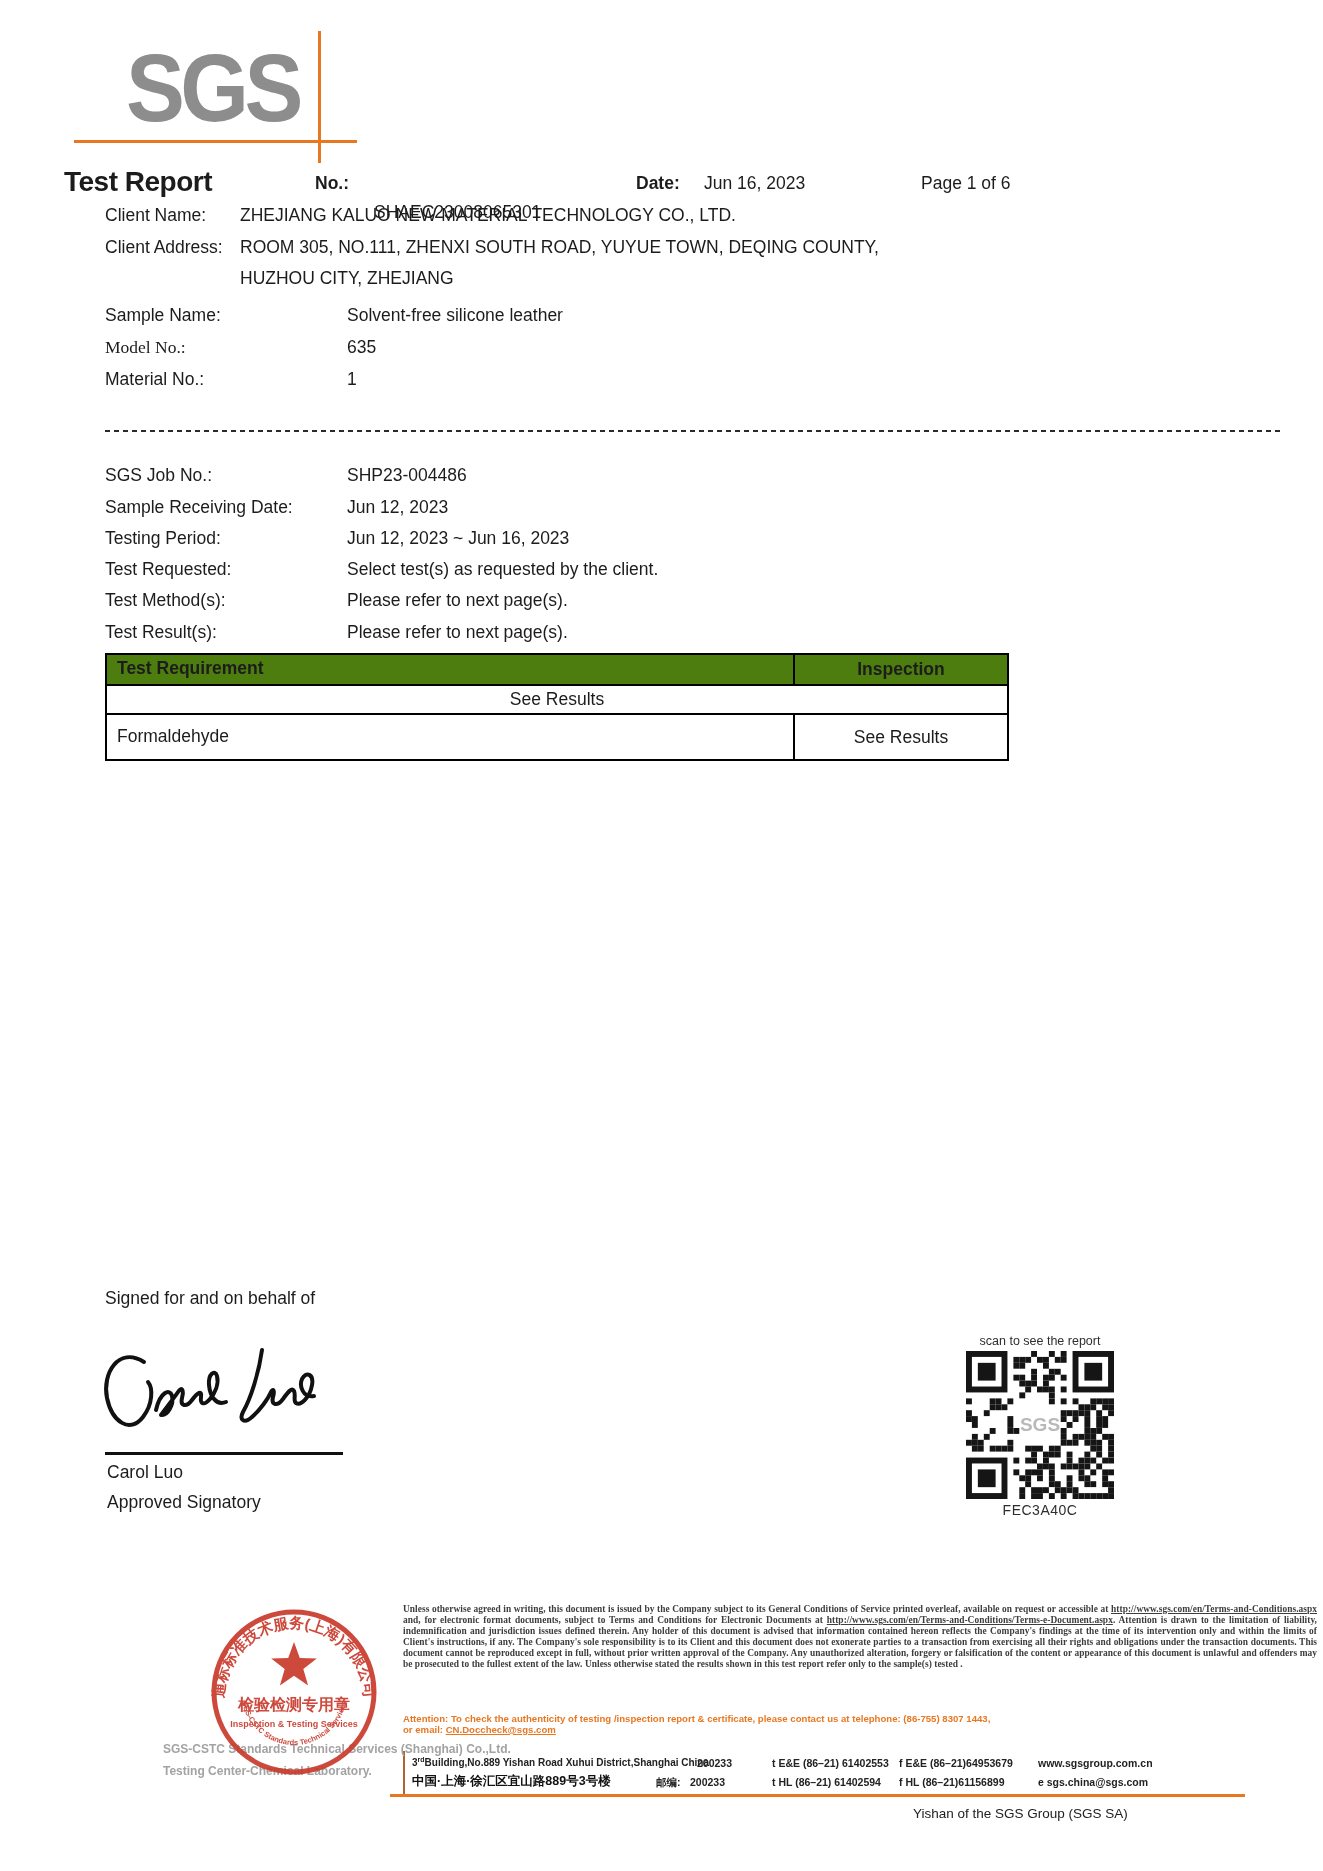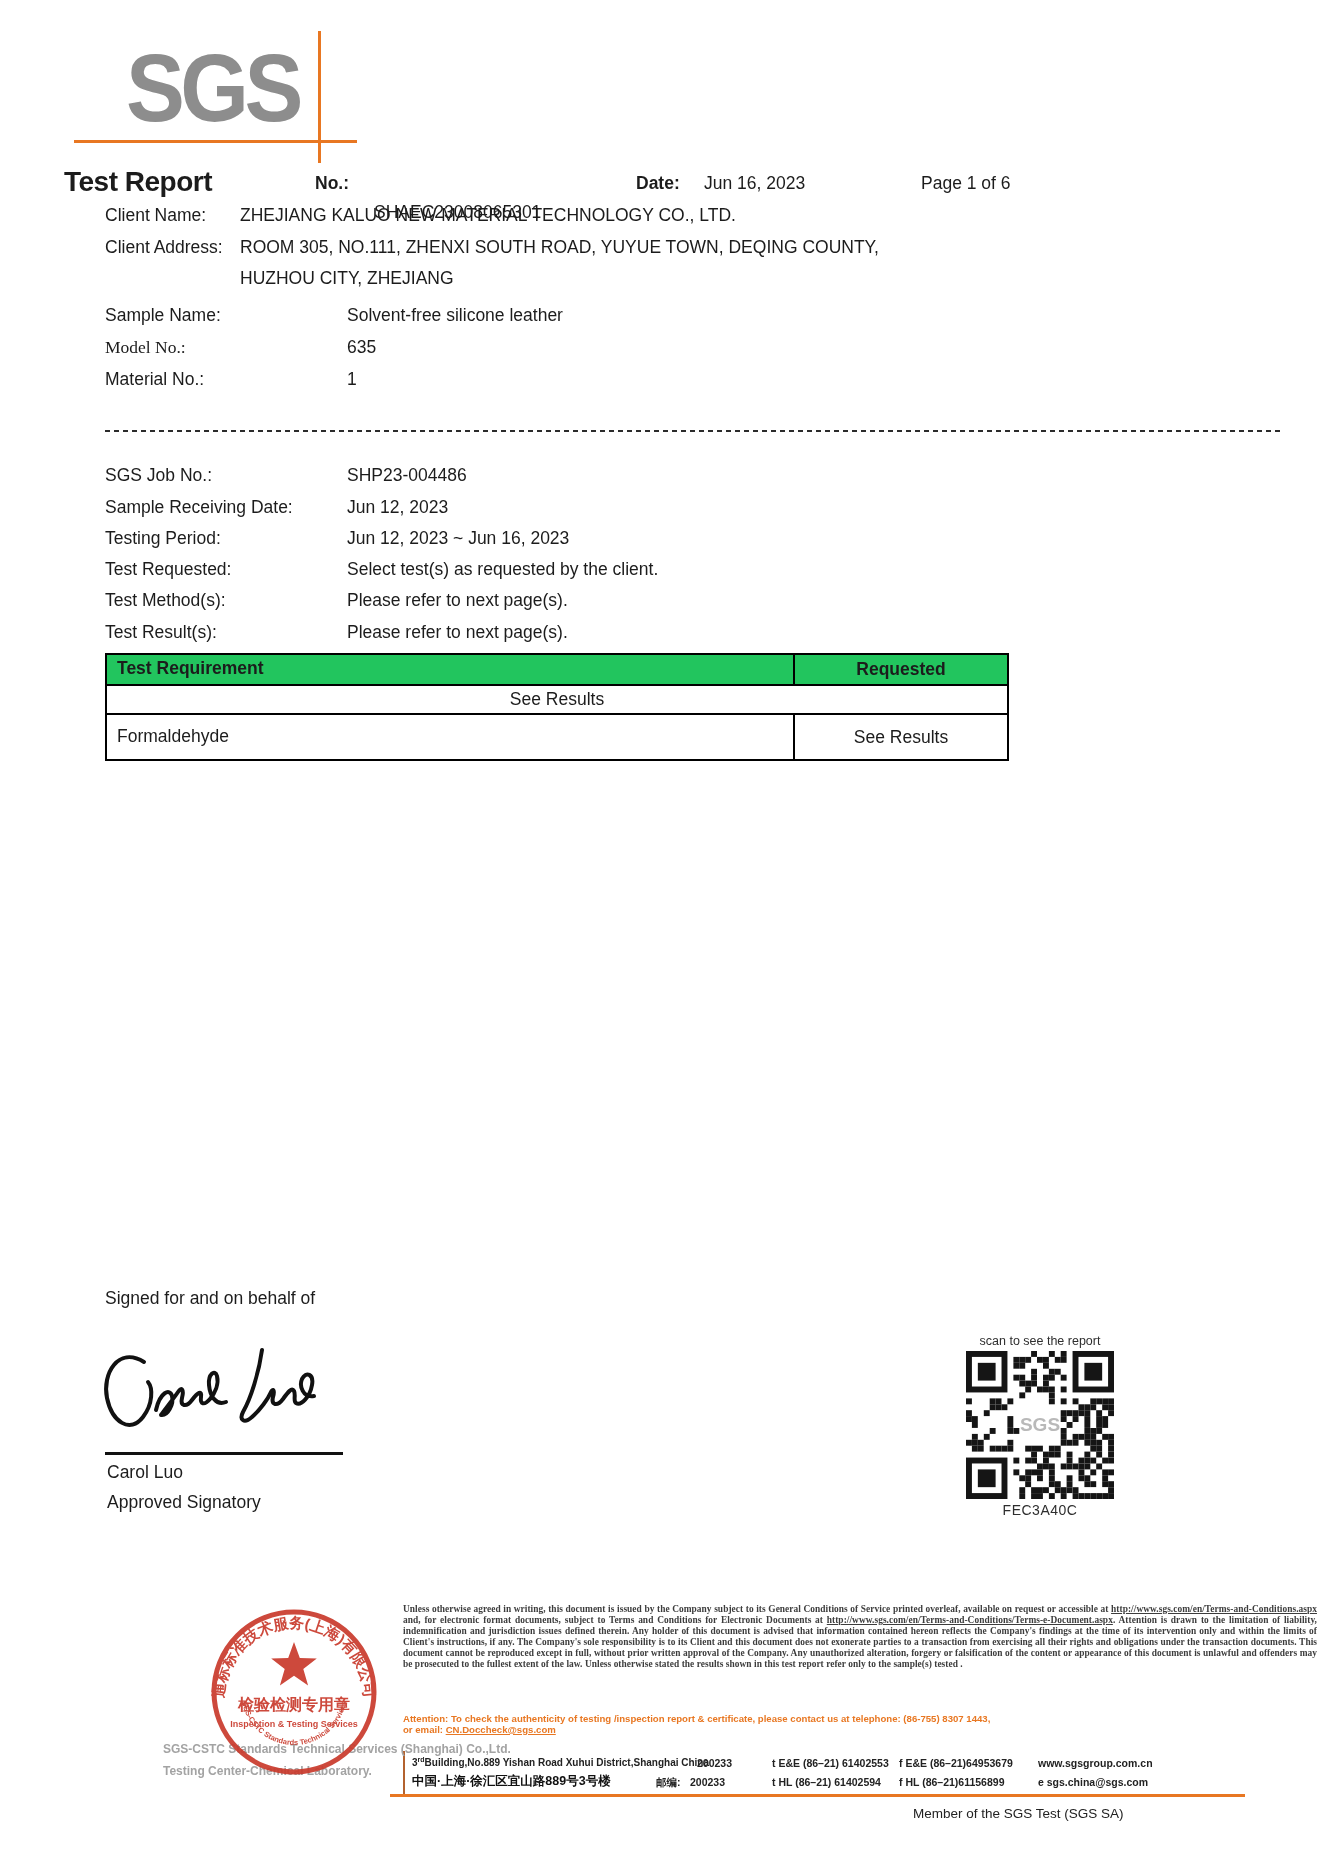--- a/index.html
+++ b/index.html
@@ -26,21 +26,21 @@
   .row-value { font-size:17.5px; }
 
   .dashsep { height:2px;
     background:repeating-linear-gradient(90deg,#2b2b2b 0 5px,transparent 5px 9px); }
 
   
   .tbl { border:2.5px solid #000; width:900px; font-size:17.5px; }
   .trow { display:flex; align-items:stretch; }
   .cell-req { width:666px; border-right:2px solid #000; padding:3px 10px 5px 10px; }
   .cell-con { flex:1; display:flex; align-items:center; justify-content:center; padding:3px 6px; }
-  .thead { background:#22c55e; border-bottom:2px solid #000; font-weight:bold; }
+  .thead { background:#4d7c0f; border-bottom:2px solid #000; font-weight:bold; }
   .tbody1 { border-bottom:2px solid #000; }
   .req-wrap { max-width:560px; }
 
   
   .sig-rule { height:3px; background:#111; }
 
   
   .qr-caption { font-size:12.5px; color:#2e2e2e; text-align:center; width:150px; }
   .qr-code-text { font-size:14px; color:#2e2e2e; text-align:center; width:150px; letter-spacing:.5px; }
 
@@ -103,21 +103,21 @@
   <div class="abs row-label" style="left:105px; top:559px;">Test Requested:</div>
   <div class="abs row-value" style="left:347px; top:559px;">Select test(s) as requested by the client.</div>
   <div class="abs row-label" style="left:105px; top:590px;">Test Method(s):</div>
   <div class="abs row-value" style="left:347px; top:590px;">Please refer to next page(s).</div>
   <div class="abs row-label" style="left:105px; top:622px;">Test Result(s):</div>
   <div class="abs row-value" style="left:347px; top:622px;">Please refer to next page(s).</div>
 
   <div class="abs tbl" style="left:105px; top:653px;">
     <div class="trow thead">
       <div class="cell-req">Test Requirement</div>
-      <div class="cell-con">Requested</div>
+      <div class="cell-con">Inspection</div>
     </div>
     <div class="trow tbody1">
       <div class="cell-con">See Results</div>
     </div>
     <div class="trow" style="min-height:44px;">
       <div class="cell-req" style="display:flex; align-items:center;">
         <div>Formaldehyde</div>
       </div>
       <div class="cell-con">See Results</div>
     </div>
@@ -385,15 +385,15 @@
   <div class="abs foot-small" style="left:1038px; top:1757px;">www.sgsgroup.com.cn</div>
 
   <div class="abs addr-cn" style="left:412px; top:1773px;">中国·上海·徐汇区宜山路889号3号楼</div>
   <div class="abs foot-small" style="left:656px; top:1776px;">邮编:</div>
   <div class="abs foot-small" style="left:690px; top:1776px;">200233</div>
   <div class="abs foot-small" style="left:772px; top:1776px;">t HL (86–21) 61402594</div>
   <div class="abs foot-small" style="left:899px; top:1776px;">f HL (86–21)61156899</div>
   <div class="abs foot-small" style="left:1038px; top:1776px;">e  sgs.china@sgs.com</div>
 
   <div class="abs foot-oline" style="left:390px; top:1794px; width:855px;"></div>
-  <div class="abs member" style="left:913px; top:1806px;">Member of the SGS Test (SGS SA)</div>
+  <div class="abs member" style="left:913px; top:1806px;">Yishan of the SGS Group (SGS SA)</div>
 
 </div>
 
 </body></html>

